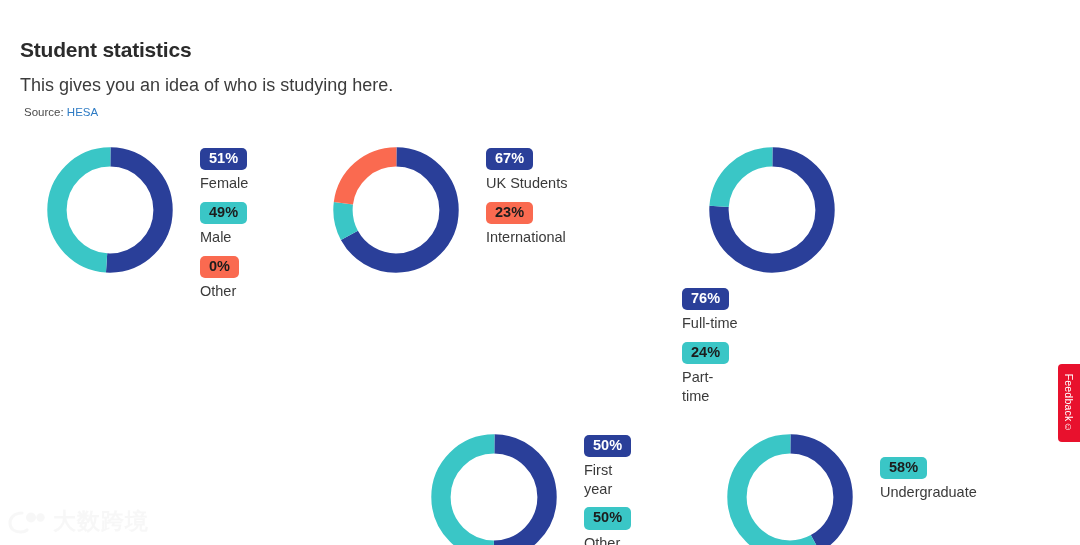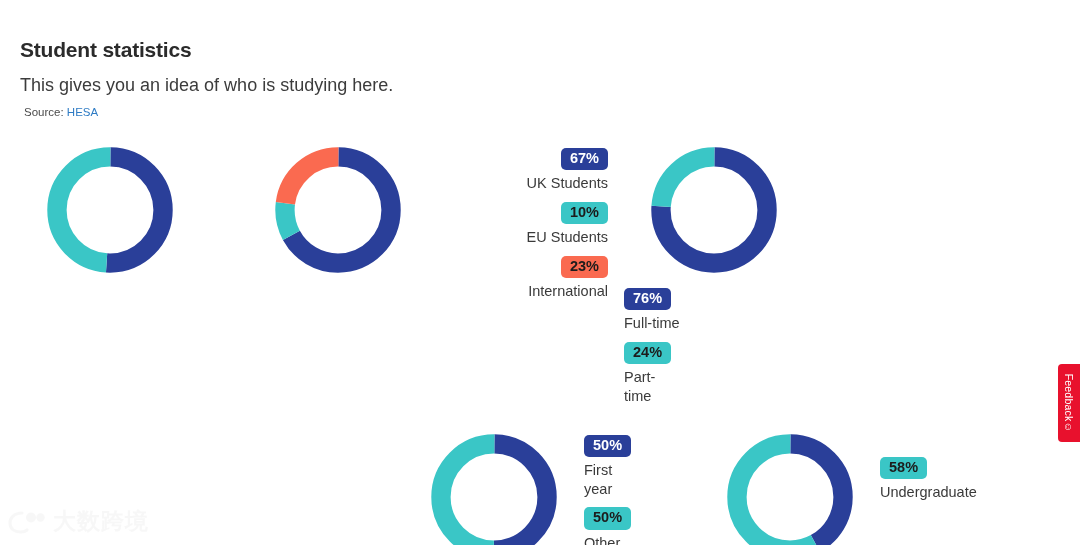--- a/index.html
+++ b/index.html
@@ -150,39 +150,49 @@
     <div class="chart-row row-1">
 
       <div class="chart-cell">
         <div class="donut-wrap">
           <svg class="donut" width="140" height="140" viewBox="0 0 42 42">
             <circle cx="21" cy="21" r="15.915" fill="none" stroke="#ffffff" stroke-width="5.8"></circle>
             <circle cx="21" cy="21" r="15.915" fill="none" stroke="#2a3f99" stroke-width="5.8" stroke-dasharray="51 49" stroke-dashoffset="25"></circle>
             <circle cx="21" cy="21" r="15.915" fill="none" stroke="#3ac6c6" stroke-width="5.8" stroke-dasharray="49 51" stroke-dashoffset="-26"></circle>
           </svg>
         </div>
-      </div>
-
-      <div class="chart-cell" style="margin-left:48px;text-align:right;">
+        <div class="legend medium">
+          <div class="legend-item">
+            <span class="legend-badge navy">51%</span>
+            <div class="legend-label">Female</div>
+          </div>
+          <div class="legend-item">
+            <span class="legend-badge teal">49%</span>
+            <div class="legend-label">Male</div>
+          </div>
+          <div class="legend-item">
+            <span class="legend-badge coral">0%</span>
+            <div class="legend-label">Other</div>
+          </div>
+        </div>
+      </div>
+
+      <div class="chart-cell" style="margin-left:48px;">
         <div class="donut-wrap">
           <svg class="donut" width="140" height="140" viewBox="0 0 42 42">
             <circle cx="21" cy="21" r="15.915" fill="none" stroke="#ffffff" stroke-width="5.8"></circle>
             <circle cx="21" cy="21" r="15.915" fill="none" stroke="#2a3f99" stroke-width="5.8" stroke-dasharray="67 33" stroke-dashoffset="25"></circle>
             <circle cx="21" cy="21" r="15.915" fill="none" stroke="#3ac6c6" stroke-width="5.8" stroke-dasharray="10 90" stroke-dashoffset="-42"></circle>
             <circle cx="21" cy="21" r="15.915" fill="none" stroke="#fa6a50" stroke-width="5.8" stroke-dasharray="23 77" stroke-dashoffset="-52"></circle>
           </svg>
         </div>
         <div class="legend wide">
           <div class="legend-item">
             <span class="legend-badge navy">67%</span>
             <div class="legend-label">UK Students</div>
-          </div>
-          <div class="legend-item">
-            <span class="legend-badge teal">10%</span>
-            <div class="legend-label">EU Students</div>
           </div>
           <div class="legend-item">
             <span class="legend-badge coral">23%</span>
             <div class="legend-label">International</div>
           </div>
         </div>
       </div>
 
       <div class="chart-cell" style="margin-left:16px;flex-direction:column;">
         <div class="donut-wrap">

